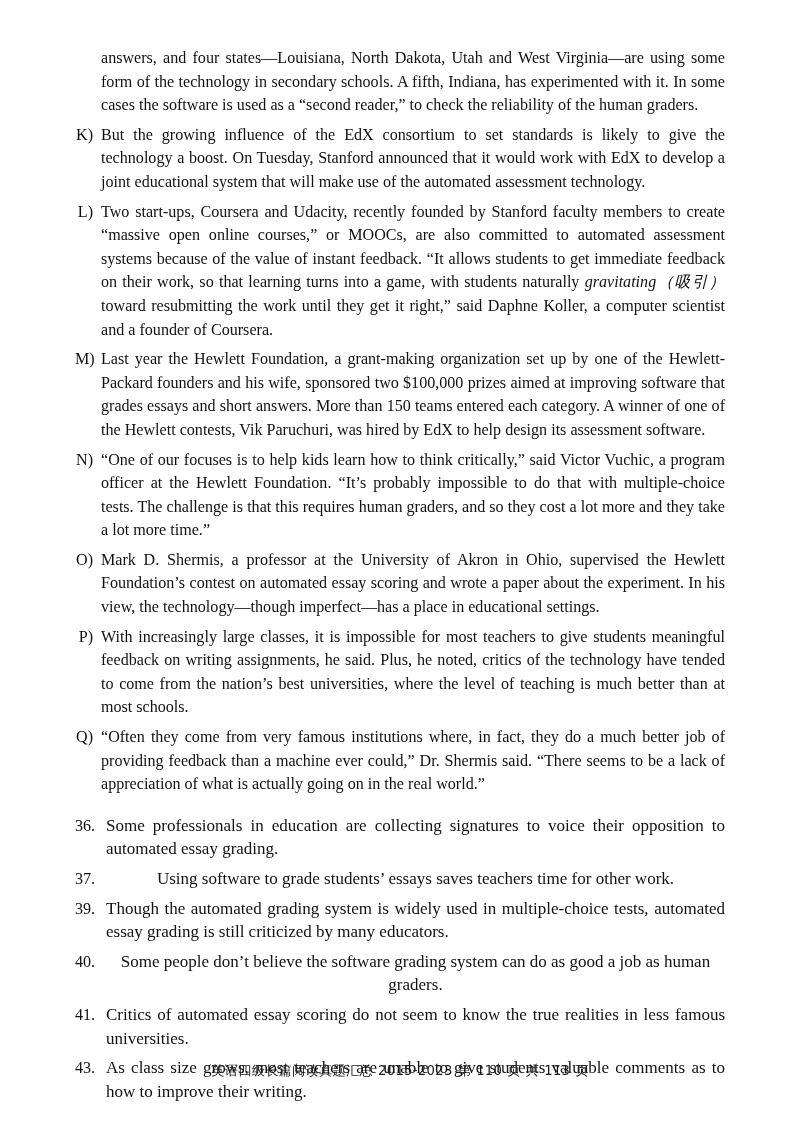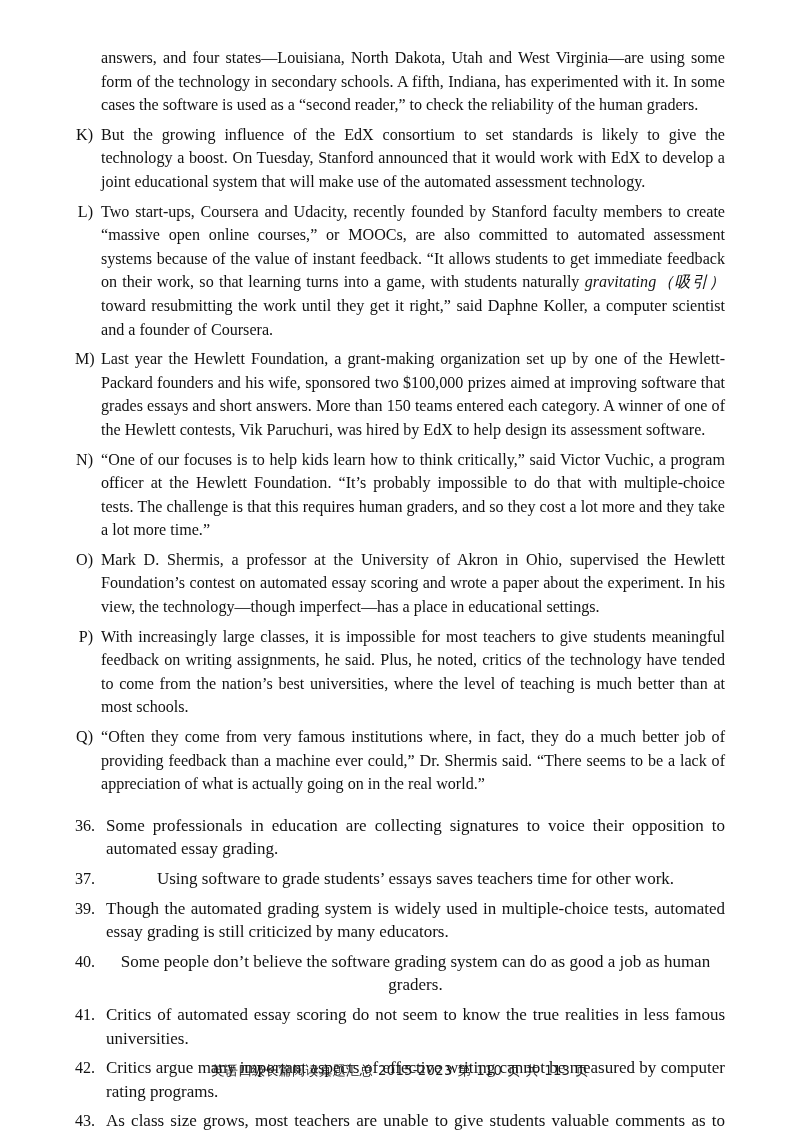--- a/index.html
+++ b/index.html
@@ -174,24 +174,20 @@
     <div class="qitem">
       <div class="qitem-num">40.</div>
       <div class="qitem-text single">Some people don’t believe the software grading system can do as good a job as human graders.</div>
     </div>
 
     <div class="qitem">
       <div class="qitem-num">41.</div>
       <div class="qitem-text">Critics of automated essay scoring do not seem to know the true realities in less famous universities.</div>
     </div>
 
-    <div class="qitem">
-      <div class="qitem-num">42.</div>
-      <div class="qitem-text">Critics argue many important aspects of effective writing cannot be measured by computer rating programs.</div>
-    </div>
 
     <div class="qitem">
       <div class="qitem-num">43.</div>
       <div class="qitem-text">As class size grows, most teachers are unable to give students valuable comments as to how to improve their writing.</div>
     </div>
 
   </div>
 
   <div id="footer">
     <span>英语四级长篇阅读真题汇总</span><span class="sp"></span><span>2015-2023</span><span class="sp"></span><span>第</span><span class="sp"></span><span>110</span><span class="sp"></span><span>页</span><span class="sp"></span><span>共</span><span class="sp"></span><span>113</span><span class="sp"></span><span>页</span>

